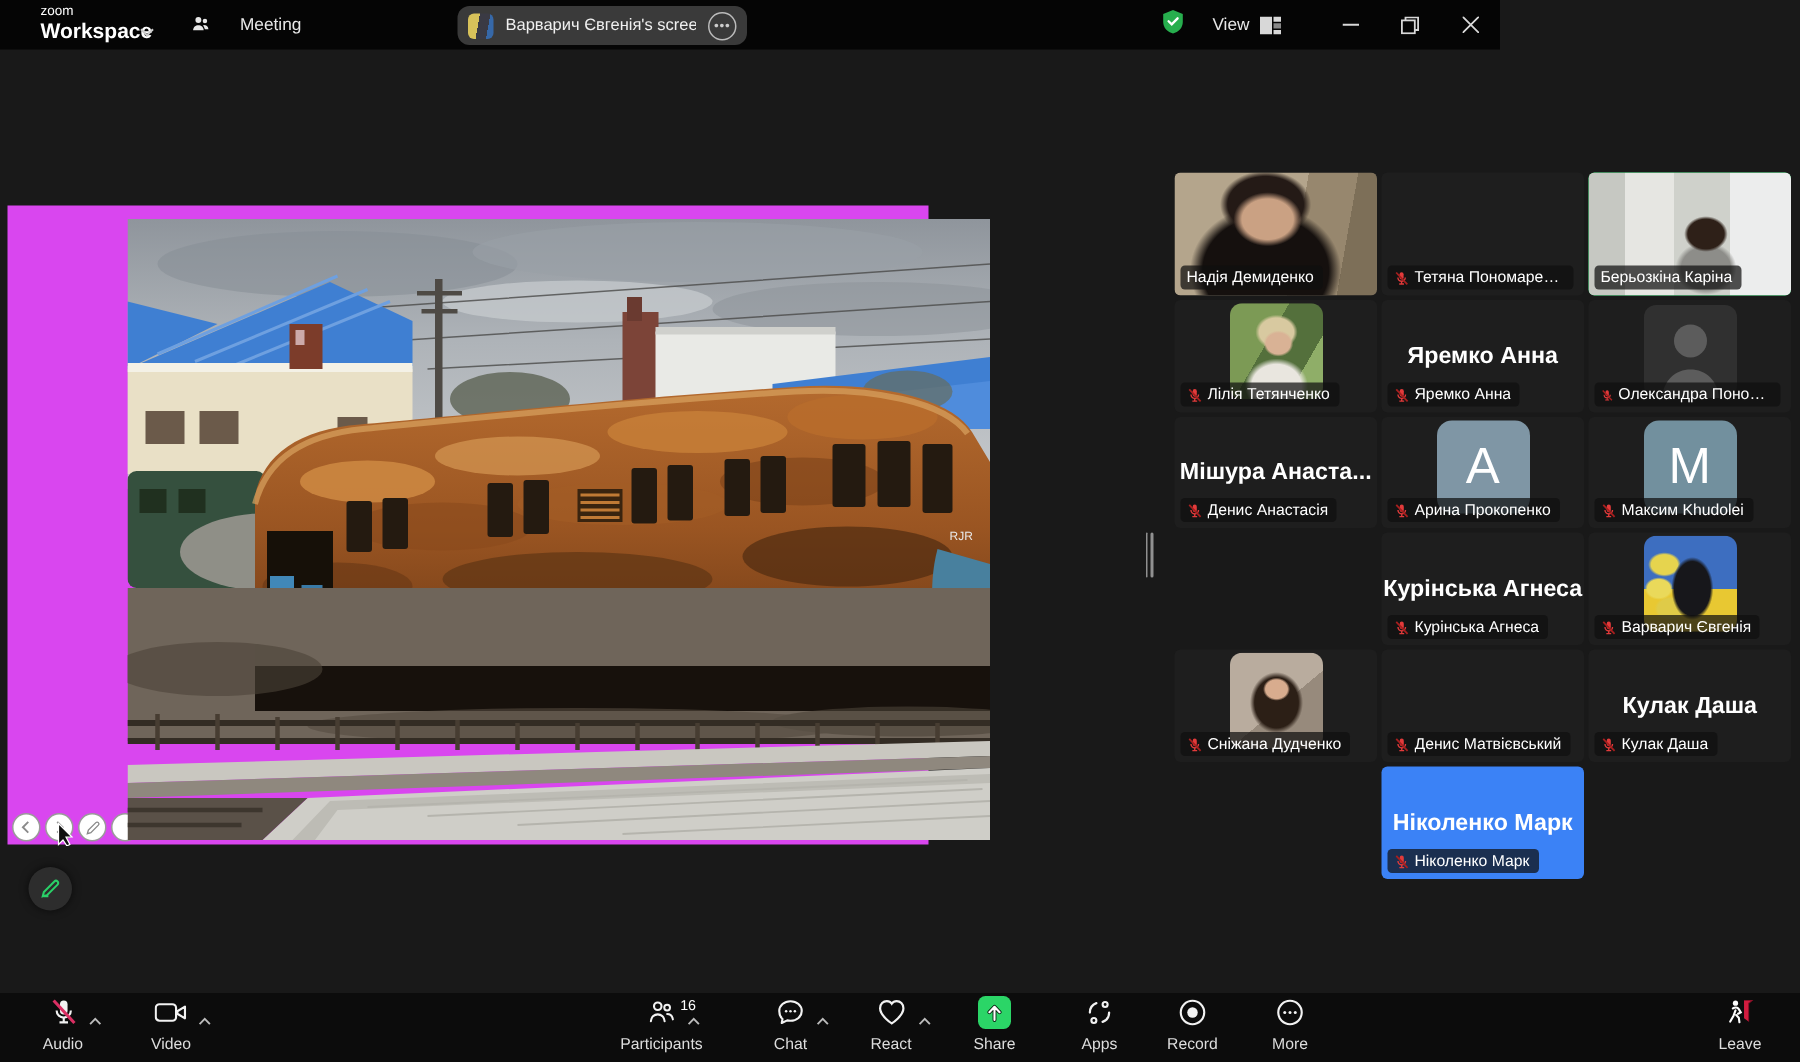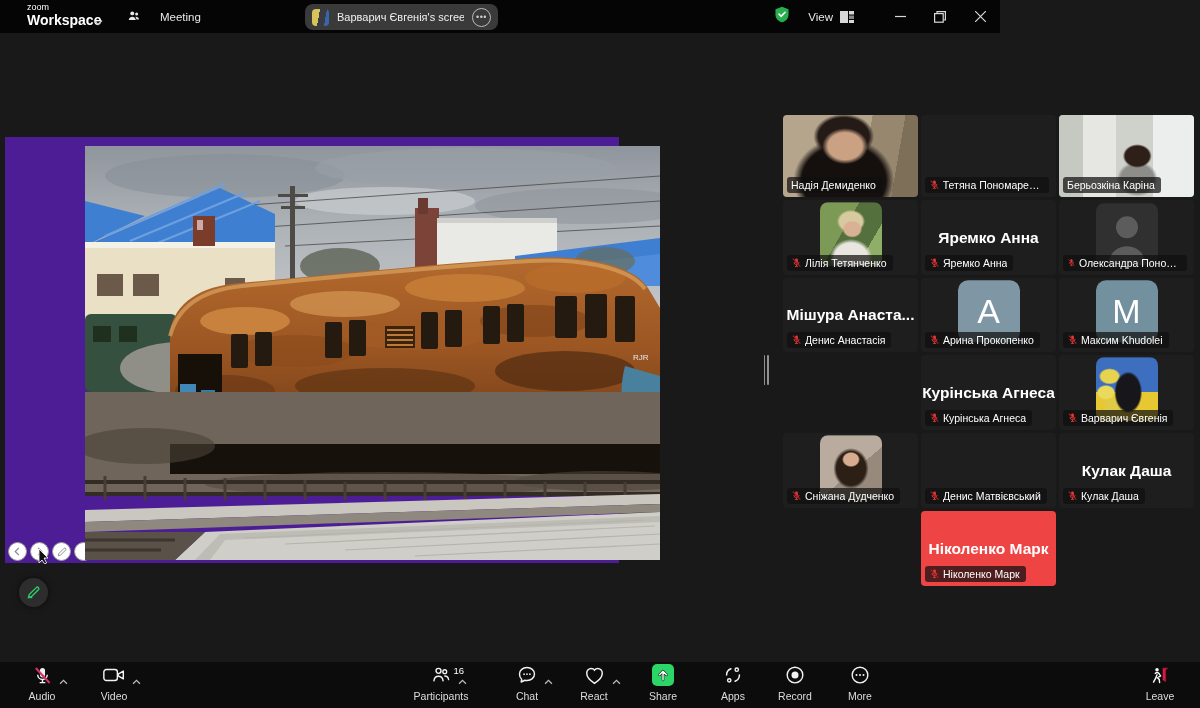--- a/index.html
+++ b/index.html
@@ -16,36 +16,36 @@
     display:flex;align-items:center;gap:8px;padding:0 7px;box-sizing:border-box;}
   .screen-tab .thumb{width:17px;height:17px;border-radius:4px;flex:0 0 auto;
     background:linear-gradient(100deg,#d8c25a 0 40%,#3a3a44 40% 75%,#3668a8 75%);}
   .screen-tab .t-label{font-size:11px;color:#f0f0f0;white-space:nowrap;overflow:hidden;flex:1;}
   .tab-more{width:17px;height:17px;border:1.3px solid #bbb;border-radius:50%;display:flex;align-items:center;justify-content:center;color:#ccc;font-size:9px;letter-spacing:.5px;line-height:0;flex:0 0 auto;}
   .tb-right{position:absolute;right:0;top:0;height:33px;display:flex;align-items:center;}
   .shield{margin-right:18px;}
   .view-btn{display:flex;align-items:center;gap:7px;color:#e8e8e8;font-size:11.5px;margin-right:26px;}
   .win-ctl{width:40px;height:33px;display:flex;align-items:center;justify-content:center;color:#d8d8d8;}
   
-  .share-area{position:absolute;left:5px;top:137px;width:614px;height:426px;background:#4c1d95;}
+  .share-area{position:absolute;left:5px;top:137px;width:614px;height:426px;background:#d946ef;}
   .photo{position:absolute;left:80px;top:9px;width:575px;height:414px;z-index:2;}
   .viewer-controls{position:absolute;left:3px;top:405px;display:flex;gap:3px;z-index:1;}
   .vc-btn{width:19px;height:19px;border:1.4px solid #9a9a9a;border-radius:50%;display:flex;align-items:center;justify-content:center;color:#8a8a8a;background:#fff;box-sizing:border-box;}
   .cursor{position:absolute;left:33px;top:411px;z-index:3;}
   .annotate-btn{position:absolute;left:19px;top:578px;width:29px;height:29px;border-radius:50%;background:#2d2d2d;
     display:flex;align-items:center;justify-content:center;box-shadow:0 0 6px rgba(0,0,0,.6);}
   .divider{position:absolute;left:763px;top:355px;width:6px;height:30px;display:flex;gap:2px;justify-content:center;}
   .divider i{width:1.5px;height:30px;background:#909090;border-radius:1px;}
   
   .pgrid{position:absolute;left:783px;top:115px;width:411px;height:470px;display:grid;
     grid-template-columns:repeat(3,1fr);grid-template-rows:82px 75px 74px 75px 75px 75px;gap:3px;}
   .tile{position:relative;border-radius:4px;background:#1e1e1e;overflow:hidden;}
   .tile.active{outline:2px solid #1bd05f;outline-offset:-2px;}
-  .tile.hl{background:#ef4444;}
-  .tile .label{position:absolute;left:4px;bottom:4px;max-width:92%;display:flex;align-items:flex-start;gap:3px;
+  .tile.hl{background:#3b82f6;}
+  .tile .label{position:absolute;left:4px;bottom:4px;max-width:92%;display:flex;align-items:flex-end;gap:3px;
     background:rgba(15,15,15,.72);border-radius:3px;padding:2px 6px 2px 4px;font-size:10.5px;color:#fff;
     white-space:nowrap;overflow:hidden;box-sizing:border-box;}
   .tile .label .nm{overflow:hidden;text-overflow:ellipsis;}
   .big-name{position:absolute;inset:0;display:flex;align-items:center;justify-content:center;
     font-size:15.5px;font-weight:bold;color:#fff;padding:0 6px;white-space:nowrap;overflow:hidden;}
   .avatar{position:absolute;left:50%;top:50%;transform:translate(-50%,-56%);width:62px;height:64px;border-radius:8px;}
   .letter-avatar{position:absolute;left:50%;top:50%;transform:translate(-50%,-56%);width:62px;height:62px;border-radius:10px;
     display:flex;align-items:center;justify-content:center;font-size:34px;color:#fff;}
   .sil{position:absolute;left:50%;top:50%;transform:translate(-50%,-56%);width:62px;height:62px;border-radius:8px;background:#303030;overflow:hidden;}
   .vid{position:absolute;inset:0;}

